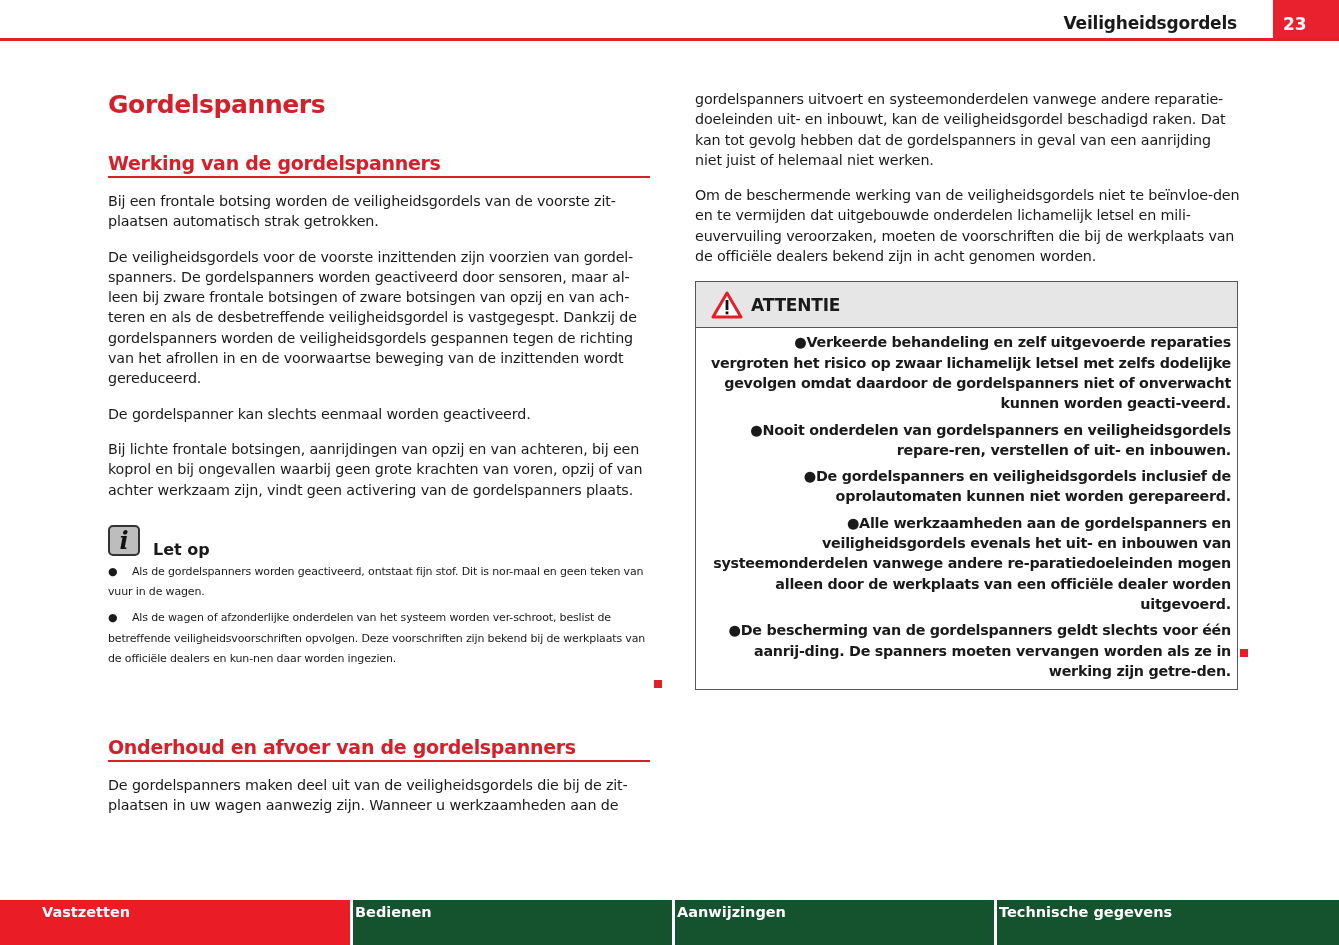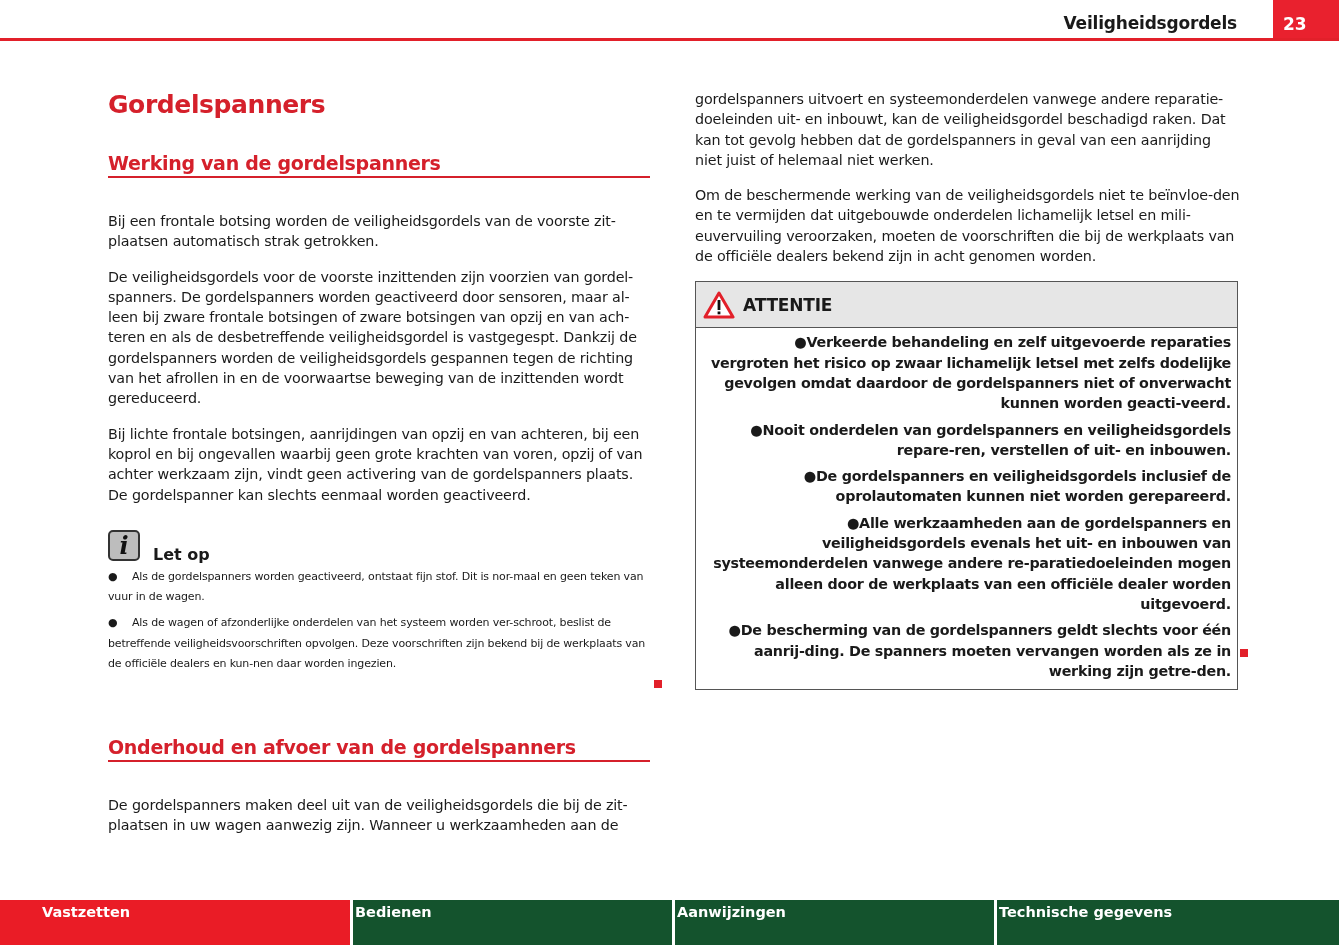--- a/index.html
+++ b/index.html
@@ -10,33 +10,33 @@
   .header-title { position: absolute; right: 102px; top: 13px; font-size: 17px; font-weight: bold; color: #1a1a1a; letter-spacing: -0.2px; }
   .page-num { position: absolute; left: 1273px; top: 0; width: 66px; height: 41px; background: #e9212e; color: #fff; font-size: 17px; font-weight: bold; padding: 14px 12px 0 10px; }
 
   .col { position: absolute; width: 545px; }
   .col-left { left: 108px; top: 86px; }
   .col-right { left: 695px; top: 89px; }
 
   p.body { font-size: 14.3px; line-height: 20.3px; letter-spacing: -0.15px; margin-bottom: 15px; }
 
   .main-title { font-size: 25px; font-weight: bold; color: #d5202b; letter-spacing: -0.4px; height: 66px; padding-top: 4px; }
-  .section-title { font-size: 19px; font-weight: bold; color: #d5202b; letter-spacing: -0.3px; border-bottom: 2px solid #d5202b; width: 542px; padding-bottom: 2px; margin-bottom: 33px; }
+  .section-title { font-size: 19px; font-weight: bold; color: #d5202b; letter-spacing: -0.3px; border-bottom: 2px solid #d5202b; width: 542px; padding-bottom: 2px; margin-bottom: 13px; }
 
   .note-head { display: flex; align-items: flex-end; margin-top: 25px; margin-bottom: 6px; }
   .info-icon { width: 32px; height: 31px; border: 2px solid #333; border-radius: 5px; background: #bdbdbd; display: flex; align-items: center; justify-content: center; font-family: "DejaVu Serif", serif; font-style: italic; font-weight: bold; font-size: 24px; color: #111; }
   .note-title { font-size: 16px; font-weight: bold; margin-left: 13px; margin-bottom: -3px; }
 
   .bullet { font-size: 11px; line-height: 20.3px; letter-spacing: -0.15px; margin-bottom: 6px; }
   .bullet .dot { display: inline-block; width: 24px; }
 
   .end-mark { position: absolute; width: 8px; height: 8px; background: #e2202a; }
 
   .warn-box { margin-top: 12px; width: 543px; border: 1px solid #555; }
-  .warn-head { background: #e6e6e6; border-bottom: 1px solid #555; height: 46px; display: flex; align-items: center; padding-left: 7px; }
+  .warn-head { background: #e6e6e6; border-bottom: 1px solid #555; height: 46px; display: flex; align-items: center; padding-left: 15px; }
   .warn-title { font-size: 17px; font-weight: bold; margin-left: 8px; letter-spacing: -0.2px; }
   .warn-body { padding: 4px 6px 2px 6px; }
   .warn-item { font-size: 14.3px; font-weight: bold; line-height: 20.3px; letter-spacing: -0.25px; margin-bottom: 6px; text-align: right; }
   .warn-item .dot { display: inline-block; width: 25px; }
 
   .footer { position: absolute; top: 900px; left: 0; width: 1339px; height: 31px; display: flex; }
   .tab { height: 45px; color: #fff; font-size: 14.5px; font-weight: bold; padding-top: 4px; border-right: 3px solid #fff; }
   .tab-active { background: #ea1c26; width: 353px; padding-left: 42px; }
   .tab-grey { background: #14532d; width: 322px; padding-left: 2px; }
   .tab-last { width: 342px; border-right: none; }
@@ -47,22 +47,22 @@
 <div class="header-title">Veiligheidsgordels</div>
 <div class="page-num">23</div>
 <div class="header-line"></div>
 
 <div class="col col-left">
   <div class="main-title">Gordelspanners</div>
 
   <div class="section-title">Werking van de gordelspanners</div>
   <p class="body">Bij een frontale botsing worden de veiligheidsgordels van de voorste zit-plaatsen automatisch strak getrokken.</p>
   <p class="body">De veiligheidsgordels voor de voorste inzittenden zijn voorzien van gordel-spanners. De gordelspanners worden geactiveerd door sensoren, maar al-leen bij zware frontale botsingen of zware botsingen van opzij en van ach-teren en als de desbetreffende veiligheidsgordel is vastgegespt. Dankzij de gordelspanners worden de veiligheidsgordels gespannen tegen de richting van het afrollen in en de voorwaartse beweging van de inzittenden wordt gereduceerd.</p>
+  <p class="body">De gordelspanner kan slechts eenmaal worden geactiveerd.</p>
   <p class="body" style="margin-bottom:0">Bij lichte frontale botsingen, aanrijdingen van opzij en van achteren, bij een koprol en bij ongevallen waarbij geen grote krachten van voren, opzij of van achter werkzaam zijn, vindt geen activering van de gordelspanners plaats.</p>
-  <p class="body">De gordelspanner kan slechts eenmaal worden geactiveerd.</p>
 
   <div class="note-head">
     <div class="info-icon">i</div>
     <div class="note-title">Let op</div>
   </div>
   <div class="bullet"><span class="dot">●</span><span>Als de gordelspanners worden geactiveerd, ontstaat fijn stof. Dit is nor-maal en geen teken van vuur in de wagen.</span></div>
   <div class="bullet"><span class="dot">●</span><span>Als de wagen of afzonderlijke onderdelen van het systeem worden ver-schroot, beslist de betreffende veiligheidsvoorschriften opvolgen. Deze voorschriften zijn bekend bij de werkplaats van de officiële dealers en kun-nen daar worden ingezien.</span></div>
 </div>
 <div class="end-mark" style="left:654px; top:680px;"></div>
 

